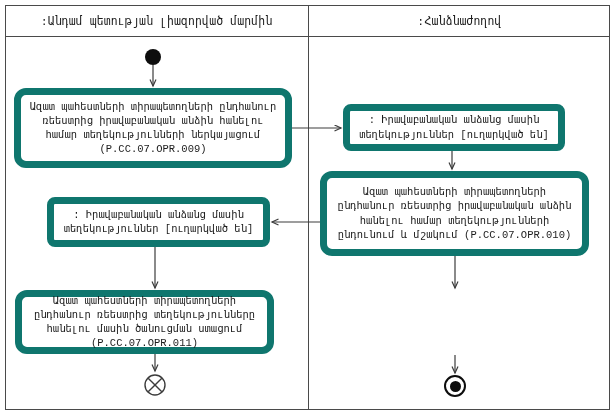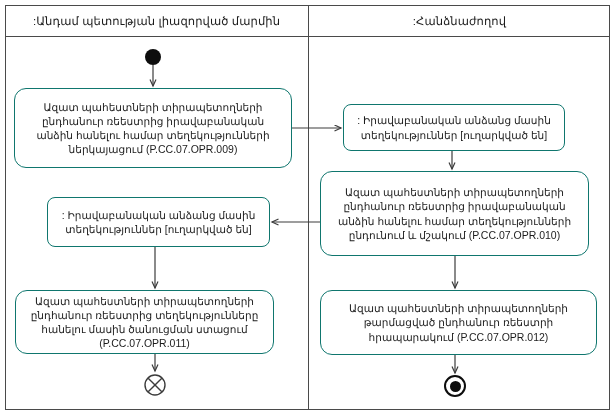--- a/index.html
+++ b/index.html
@@ -1,18 +1,18 @@
 <!DOCTYPE html>
 <html><head>
 <meta charset="utf-8">
 <style>
   html,body { margin:0; padding:0; background:#fff; }
   .stage {
     position:relative; width:615px; height:415px; background:#ffffff;
-    font-family:Liberation Sans, sans-serif; color:#1c1c1c;
+    font-family:Liberation Mono, monospace; color:#1c1c1c;
     overflow:hidden;
   }
   .frame {
     position:absolute; left:5px; top:5px; width:605px; height:405px;
     border:1px solid #4a4a4a; box-sizing:border-box;
   }
   .header-rule {
     position:absolute; left:5px; top:36px; width:605px; height:0;
     border-top:1px solid #4a4a4a;
   }
@@ -22,21 +22,21 @@
   }
   .lane-header {
     position:absolute; top:6px; height:30px;
     display:flex; align-items:center; justify-content:center;
     font-size:11.5px; letter-spacing:0.1px;
   }
   .lane-header.left  { left:5px;  width:303px; }
   .lane-header.right { left:309px; width:301px; }
 
   .node-box {
-    position:absolute; background:#ffffff; border:1px solid #0f766e;
+    position:absolute; background:#ffffff; border:7px solid #0f766e;
     box-sizing:border-box; display:flex; align-items:center; justify-content:center;
     text-align:center; font-size:10.5px; line-height:1.35; padding:2px 8px;
   }
   .action { border-radius:12px; }
   .objnode { border-radius:8px; }
 
   #action-009 { left:14px;  top:88px;  width:278px; height:80px; }
   #obj-right  { left:343px; top:104px; width:222px; height:47px; font-size:10.5px; }
   #action-010 { left:320px; top:171px; width:269px; height:85px; }
   #obj-left   { left:47px;  top:197px; width:223px; height:50px; font-size:10.5px; }
@@ -75,21 +75,20 @@
   <div id="action-009" class="node-box action">Ազատ պահեստների տիրապետողների ընդհանուր ռեեստրից իրավաբանական անձին հանելու համար տեղեկությունների ներկայացում (P.CC.07.OPR.009)</div>
 
   <div id="obj-right" class="node-box objnode">: Իրավաբանական անձանց մասին տեղեկություններ [ուղարկված են]</div>
 
   <div id="action-010" class="node-box action">Ազատ պահեստների տիրապետողների ընդհանուր ռեեստրից իրավաբանական անձին հանելու համար տեղեկությունների ընդունում և մշակում (P.CC.07.OPR.010)</div>
 
   <div id="obj-left" class="node-box objnode">: Իրավաբանական անձանց մասին տեղեկություններ [ուղարկված են]</div>
 
   <div id="action-011" class="node-box action">Ազատ պահեստների տիրապետողների ընդհանուր ռեեստրից տեղեկությունները հանելու մասին ծանուցման ստացում (P.CC.07.OPR.011)</div>
 
-  <div id="action-012" class="node-box action">Ազատ պահեստների տիրապետողների թարմացված ընդհանուր ռեեստրի հրապարակում (P.CC.07.OPR.012)</div>
 
   <svg class="flow-final" width="24" height="24">
     <circle cx="12" cy="12" r="10" fill="#ffffff" stroke="#3c3c3c" stroke-width="1.4"></circle>
     <line x1="5.2" y1="5.2" x2="18.8" y2="18.8" stroke="#3c3c3c" stroke-width="1.4"></line>
     <line x1="18.8" y1="5.2" x2="5.2" y2="18.8" stroke="#3c3c3c" stroke-width="1.4"></line>
   </svg>
 
   <div class="activity-final">
     <div class="dot"></div>
   </div>

